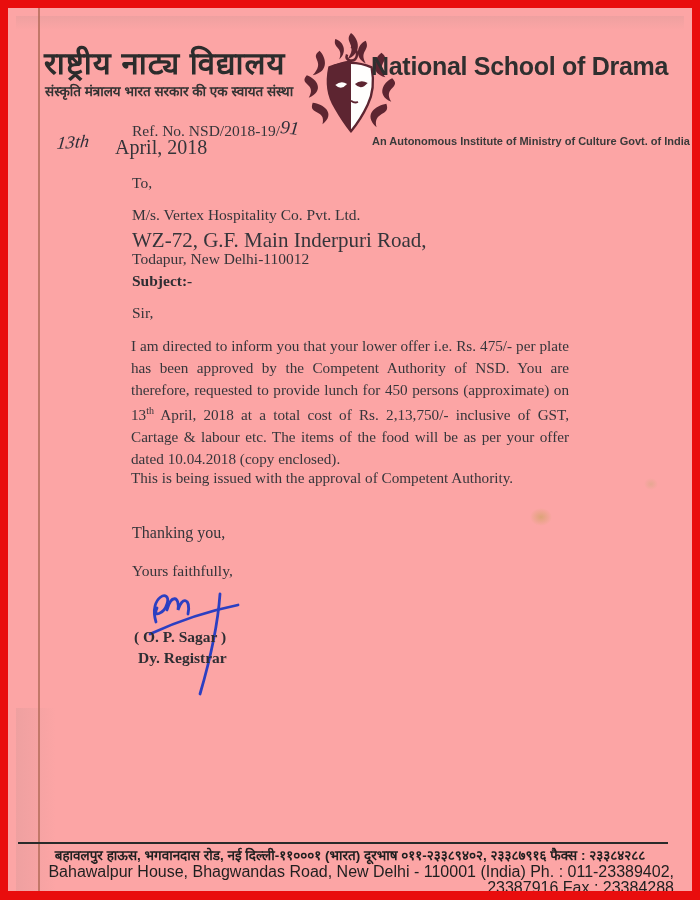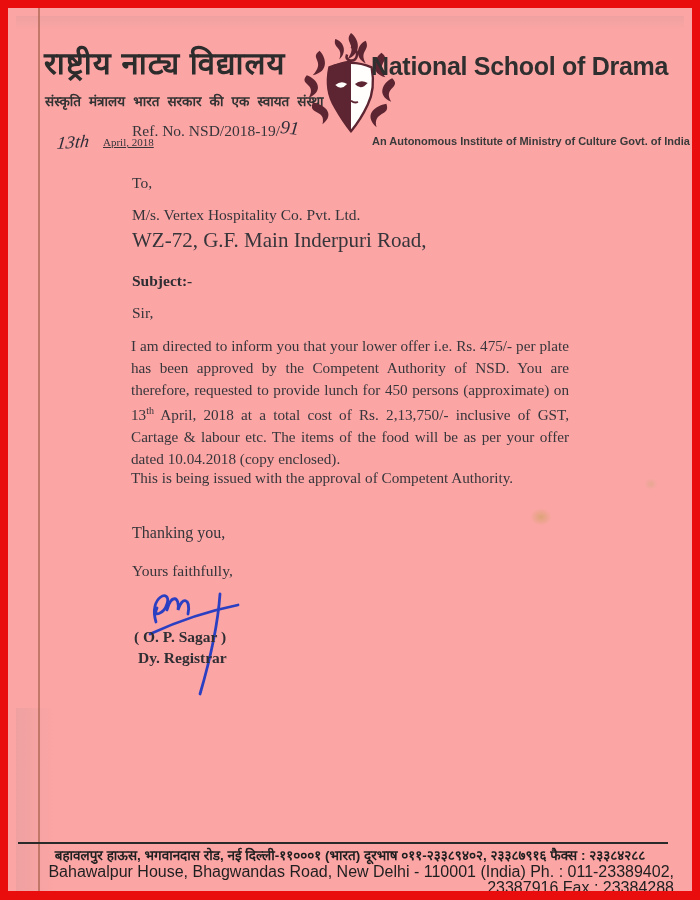--- a/index.html
+++ b/index.html
@@ -19,22 +19,22 @@
     background:#b06a55;opacity:.75;
   }
   
   .hindi-title{
     position:absolute;left:36px;top:33px;
     font-family:"Liberation Sans", sans-serif;
     font-size:31px;font-weight:bold;color:#2c2c2c;letter-spacing:1px;
     white-space:nowrap;
   }
   .hindi-subtitle{
-    position:absolute;left:37px;top:84px;
-    font-family:Liberation Mono, monospace;
+    position:absolute;left:37px;top:74px;
+    font-family:Liberation Sans, sans-serif;
     font-size:13.5px;font-weight:bold;color:#333;
     white-space:nowrap;
   }
   .logo{position:absolute;left:280px;top:24px;width:126px;height:110px;}
   .en-title{
     position:absolute;left:363px;top:44px;
     font-family:"Liberation Sans", sans-serif;
     font-size:25px;font-weight:bold;color:#2f2f2f;letter-spacing:-.3px;
     white-space:nowrap;
   }
@@ -48,21 +48,21 @@
   
   .ref-line{position:absolute;left:124px;top:111px;font-size:15.5px;white-space:nowrap;}
   .ref-hand{
     display:inline-block;font-size:19px;font-style:italic;color:#2e2e38;
     transform:rotate(6deg) translateY(-2px);font-family:"Liberation Serif",serif;
   }
   .date-hand{
     position:absolute;left:49px;top:124px;font-size:18px;font-style:italic;
     color:#2e2e38;transform:skewX(-10deg) rotate(-4deg);
   }
-  .date-typed{position:absolute;left:95px;top:128px;font-size:11px;text-decoration:underline;}
+  .date-typed{position:absolute;left:107px;top:128px;font-size:20px;}
   
   .to{position:absolute;left:124px;top:166px;font-size:15.5px;}
   .addr1{position:absolute;left:124px;top:198px;font-size:15.5px;}
   .addr2{position:absolute;left:124px;top:220px;font-size:21px;}
   .addr3{position:absolute;left:124px;top:242px;font-size:15.5px;}
   
   .subject-label{position:absolute;left:124px;top:264px;font-size:15.5px;font-weight:bold;color:#2e2e33;}
   .subject-text{
     position:absolute;left:204px;top:264px;font-size:15.5px;font-weight:bold;color:#2e2e33;
     text-decoration:underline;text-underline-offset:3px;
@@ -143,20 +143,21 @@
   <div class="en-title">National School of Drama</div>
   <div class="en-subtitle">An Autonomous Institute of Ministry of Culture Govt. of India</div>
 
   <div class="ref-line"><span>Ref. No. NSD/2018-19/</span><span class="ref-hand">91</span></div>
   <div class="date-hand">13th</div>
   <div class="date-typed">April, 2018</div>
 
   <div class="to">To,</div>
   <div class="addr1">M/s. Vertex Hospitality Co. Pvt. Ltd.</div>
   <div class="addr2">WZ-72, G.F. Main Inderpuri Road,</div>
+  <div class="addr3">Todapur, New Delhi-110012</div>
 
   <div class="subject-label">Subject:-</div>
 
   <div class="sir">Sir,</div>
   <div class="para1"><span>I am directed to inform you that your lower offer i.e. Rs. 475/- per plate has been approved by the Competent Authority of NSD. You are therefore, requested to provide lunch for 450 persons (approximate) on 13</span><sup>th</sup><span> April, 2018 at a total cost of Rs. 2,13,750/- inclusive of GST, Cartage &amp; labour etc. The items of the food will be as per your offer dated 10.04.2018 (copy enclosed).</span></div>
   <div class="para2">This is being issued with the approval of Competent Authority.</div>
   <div class="thanking">Thanking you,</div>
   <div class="yours">Yours faithfully,</div>
 
   <svg class="sig-svg" viewBox="0 0 122 120" aria-hidden="true">

